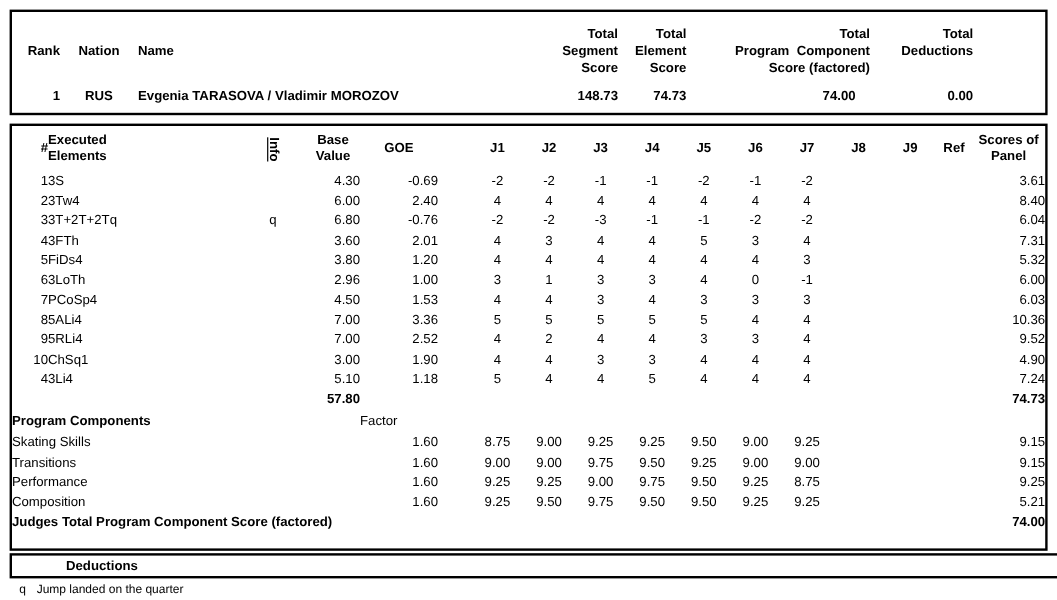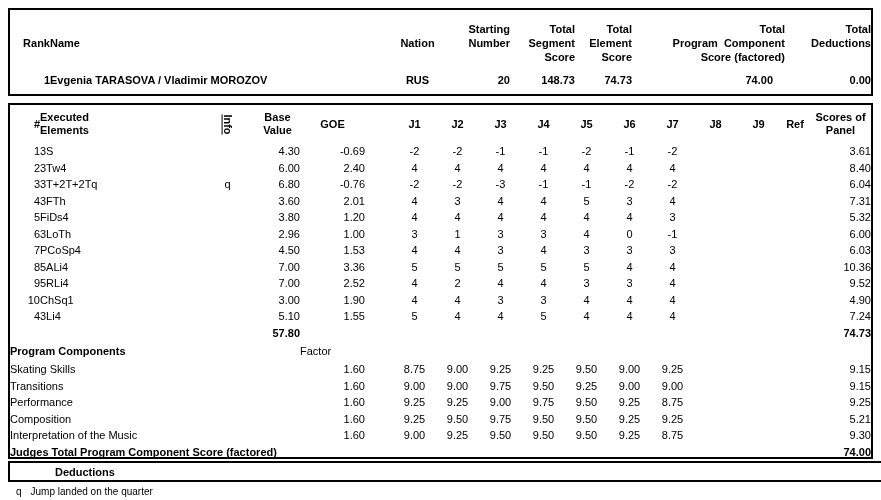--- a/index.html
+++ b/index.html
@@ -38,32 +38,27 @@
 <body>
 
 <div class="sheet">
 
   <div class="box" id="box-top">
     <div class="toprow">
       <div class="tcol w-rank ar pr4">
         <div class="hdr one">Rank</div>
         <div class="val">1</div>
       </div>
+      <div class="tcol w-nation ac">
+        <div class="hdr one">Nation</div>
+        <div class="val">RUS</div>
+      </div>
       <div class="tcol w-name al pl9">
         <div class="hdr one">Name</div>
         <div class="val">Evgenia TARASOVA / Vladimir MOROZOV</div>
-      </div>
-      <div class="tcol w-nation ac">
-        <div class="hdr one">Nation</div>
-        <div class="val">RUS</div>
-      </div>
-      <div class="tcol w-start ar pr3">
-        <div class="hdr pre">Starting
-Number</div>
-        <div class="val">20</div>
       </div>
       <div class="tcol w-seg ar pr8">
         <div class="hdr pre">Total
 Segment
 Score</div>
         <div class="val">148.73</div>
       </div>
       <div class="tcol w-elm ar pr9">
         <div class="hdr pre">Total
 Element
@@ -329,21 +324,21 @@
             <td class="ac"></td>
             <td class="ac"></td>
             <td class="ar pr12">4.90</td>
           </tr>
 
           <tr>
             <td class="ar pr3">4</td>
             <td class="al pl17">3Li4</td>
             <td class="ac"></td>
             <td class="ar pr2">5.10</td>
-            <td class="ar pr4">1.55</td>
+            <td class="ar pr4">1.18</td>
             <td></td>
             <td class="ac">5</td>
             <td class="ac">4</td>
             <td class="ac">4</td>
             <td class="ac">5</td>
             <td class="ac">4</td>
             <td class="ac">4</td>
             <td class="ac">4</td>
             <td class="ac"></td>
             <td class="ac"></td>
@@ -427,36 +422,20 @@
             <td class="ac">9.50</td>
             <td class="ac">9.50</td>
             <td class="ac">9.25</td>
             <td class="ac">9.25</td>
             <td class="ac"></td>
             <td class="ac"></td>
             <td class="ac"></td>
             <td class="ar pr12">5.21</td>
           </tr>
 
-          <tr>
-            <td colspan="4" class="al pl47">Interpretation of the Music</td>
-            <td class="ar pr4">1.60</td>
-            <td></td>
-            <td class="ac">9.00</td>
-            <td class="ac">9.25</td>
-            <td class="ac">9.50</td>
-            <td class="ac">9.50</td>
-            <td class="ac">9.50</td>
-            <td class="ac">9.25</td>
-            <td class="ac">8.75</td>
-            <td class="ac"></td>
-            <td class="ac"></td>
-            <td class="ac"></td>
-            <td class="ar pr12">9.30</td>
-          </tr>
         </tbody>
       <tbody>
         <tr>
           <td colspan="6" class="al pl47 b">Judges Total Program Component Score (factored)</td>
           <td colspan="9"></td>
           <td colspan="2" class="ar pr12 b">74.00</td>
         </tr>
       </tbody>
     </table>
   </div>

